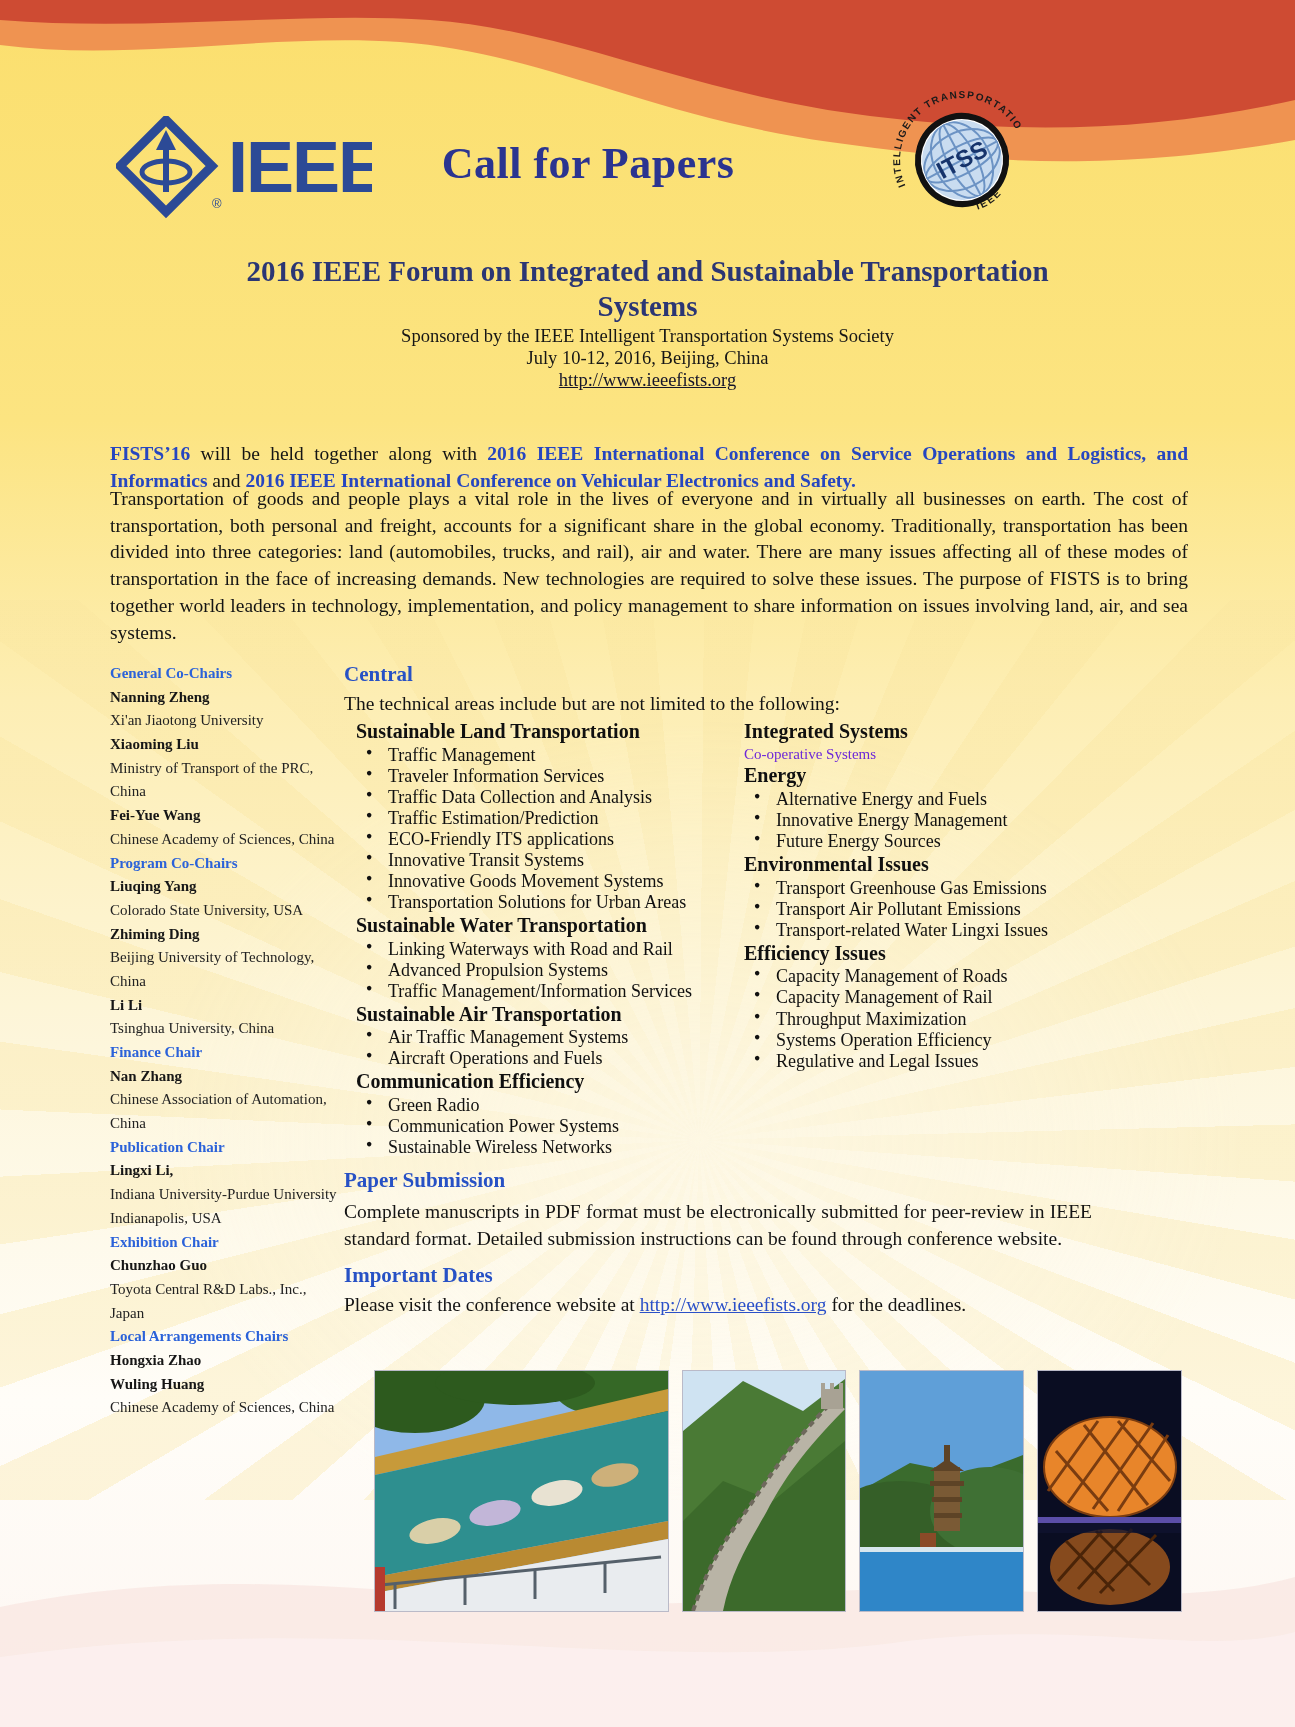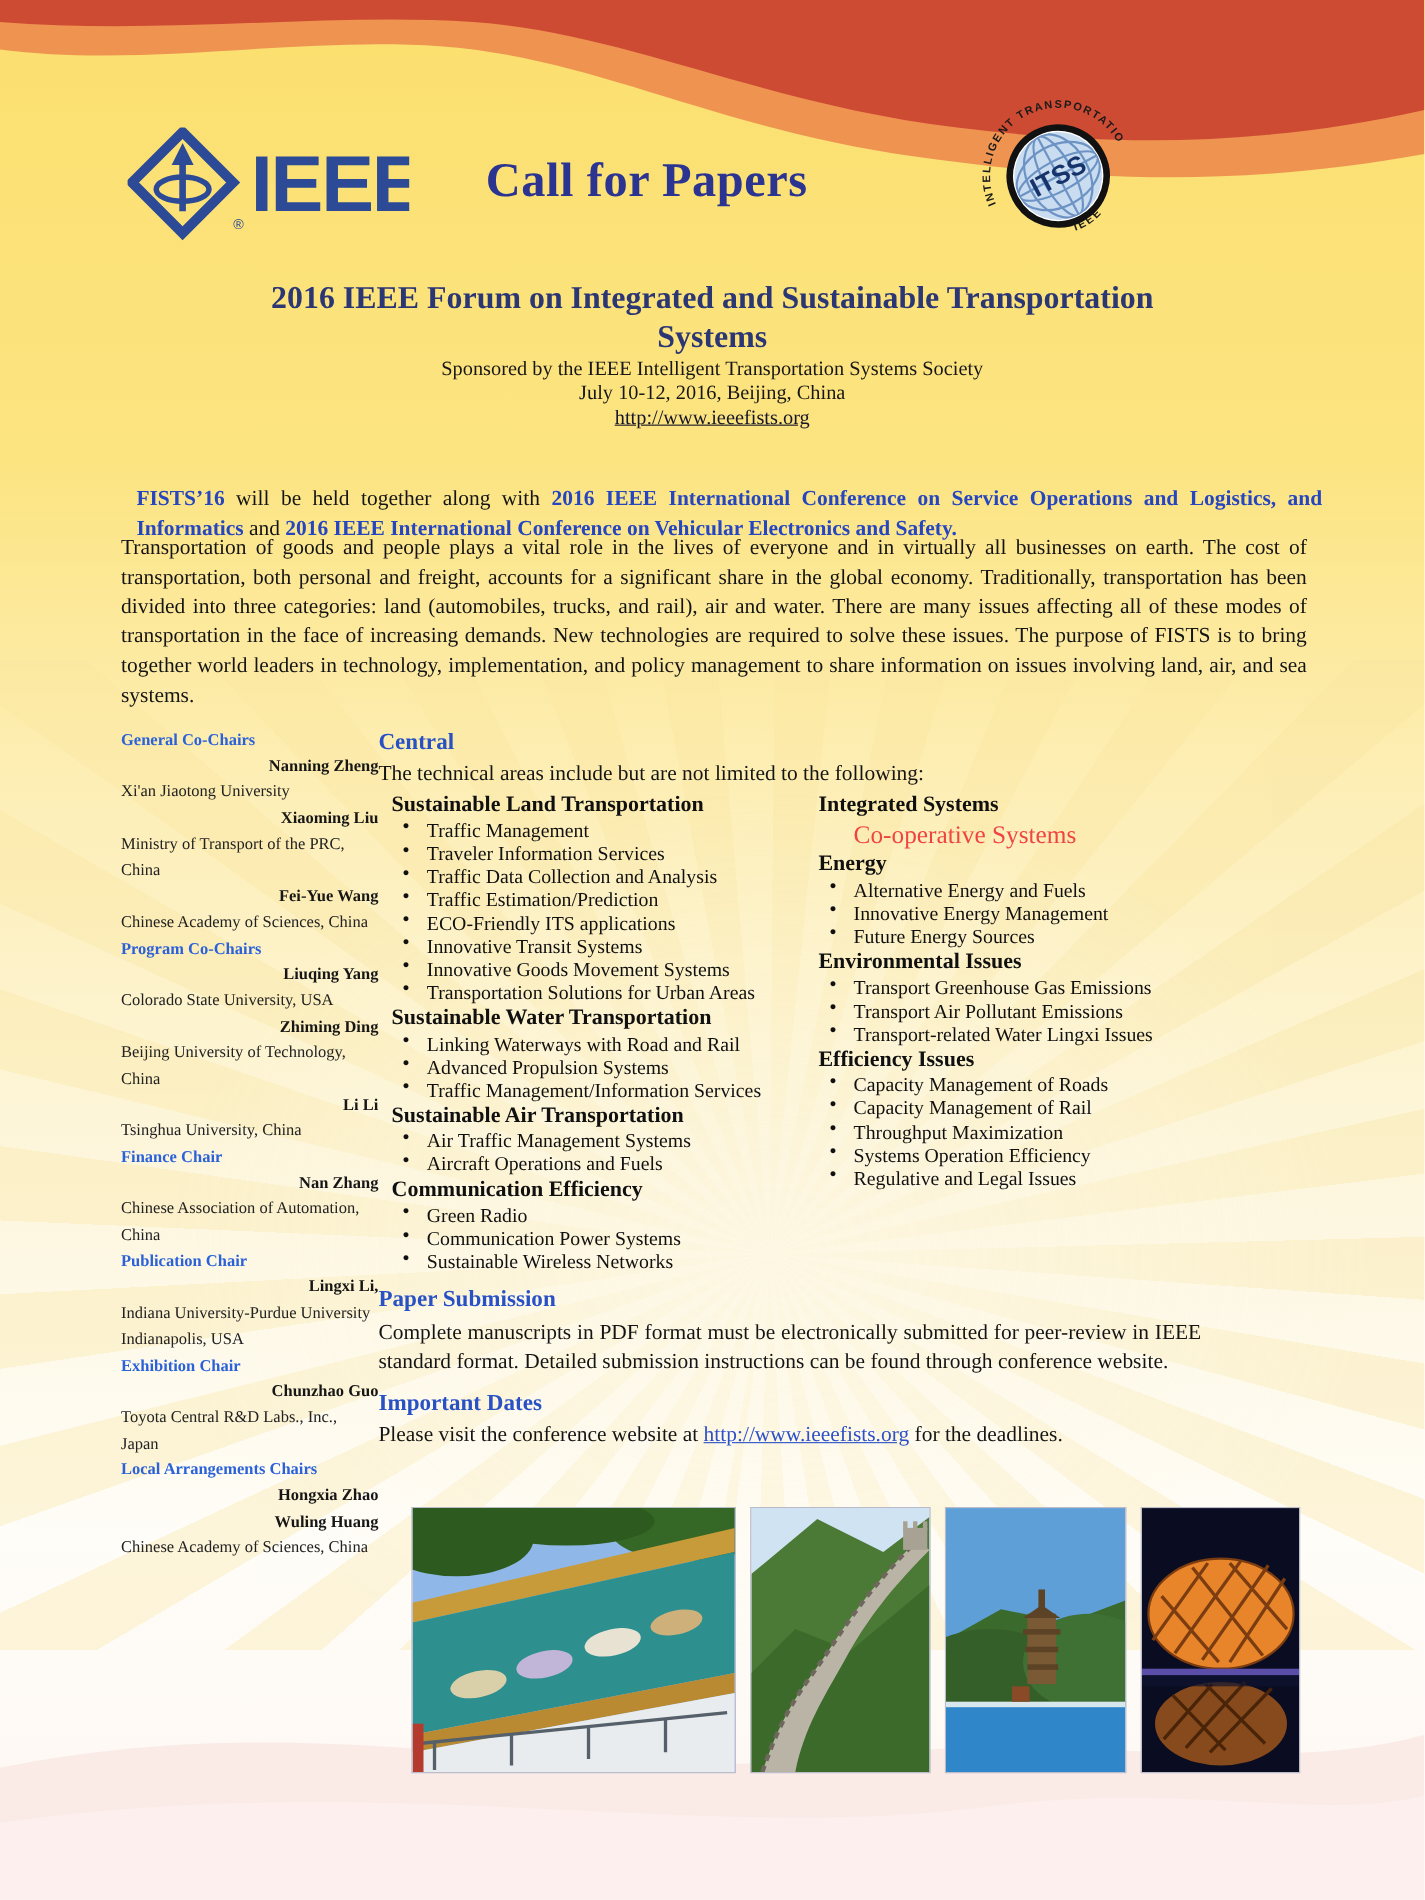--- a/index.html
+++ b/index.html
@@ -25,40 +25,40 @@
     font-size:44px;font-weight:bold;color:#2b3490;letter-spacing:.5px;}
   .itss{position:absolute;top:78px;left:880px;width:164px;height:164px;}
 
   
   .title-block{position:absolute;top:254px;left:110px;width:1075px;text-align:center;}
   .conf-title{margin:0;font-size:29px;line-height:1.22;font-weight:bold;color:#2b3674;}
   .sub-line{margin:1px 0;font-size:18.5px;color:#161616;}
   .dark-link{color:#14142a;text-decoration:underline;font-size:18.5px;cursor:pointer;}
 
   
-  .intro-para{position:absolute;top:420px;left:124px;width:1078px;font-size:19.5px;line-height:1.4;text-align:justify;}
+  .intro-para{position:absolute;top:420px;left:110px;width:1078px;font-size:19.5px;line-height:1.4;text-align:justify;}
   .blue-strong{color:#2646c0;font-weight:bold;}
   .about-para{position:absolute;top:486px;left:110px;width:1078px;font-size:19.5px;line-height:1.37;text-align:justify;margin:0;}
 
   
   .columns{position:absolute;top:662px;left:110px;width:1078px;display:flex;}
   .sidebar{width:234px;flex:0 0 234px;font-family:Liberation Serif, serif;font-size:15px;line-height:1.58;}
   .chair-heading{color:#2b62d9;font-weight:bold;}
-  .chair-name{color:#161616;font-weight:bold;text-align:right;}
+  .chair-name{color:#161616;font-weight:bold;}
   .chair-affil{color:#222;}
   .main-col{flex:1;padding-left:0;}
 
   .blue-heading{margin:0 0 6px 0;font-size:21px;font-weight:bold;color:#2751c5;}
   .topics-intro{margin:0 0 4px 0;font-size:19.5px;}
   .topic-columns{display:flex;gap:8px;}
   .topic-col{padding-left:12px;}
   .topic-col-left{flex:0 0 368px;}
   .topic-col-right{flex:1;}
   .topic-title{font-size:20px;font-weight:bold;line-height:1.28;color:#101010;}
-  .topic-subtitle{font-size:23px;line-height:1.25;color:#ef4444;margin-left:32px;}
+  .topic-subtitle{font-size:15px;line-height:1.25;color:#6d28d9;}
   .topic-list{list-style:none;margin:0;padding:0 0 0 6px;}
   .topic-item{font-size:18px;line-height:1.17;padding-left:26px;position:relative;color:#101010;}
   .topic-item::before{content:"\25CF";position:absolute;left:4px;top:1px;font-size:10.5px;}
 
   .ps-heading{margin-top:10px;}
   .ps-body{margin:0 0 10px 0;width:748px;font-size:19.5px;line-height:1.37;text-align:justify;}
   .dates-line{margin:4px 0 0 0;font-size:19.5px;}
   .link{color:#2b50c8;text-decoration:underline;cursor:pointer;}
 
   

